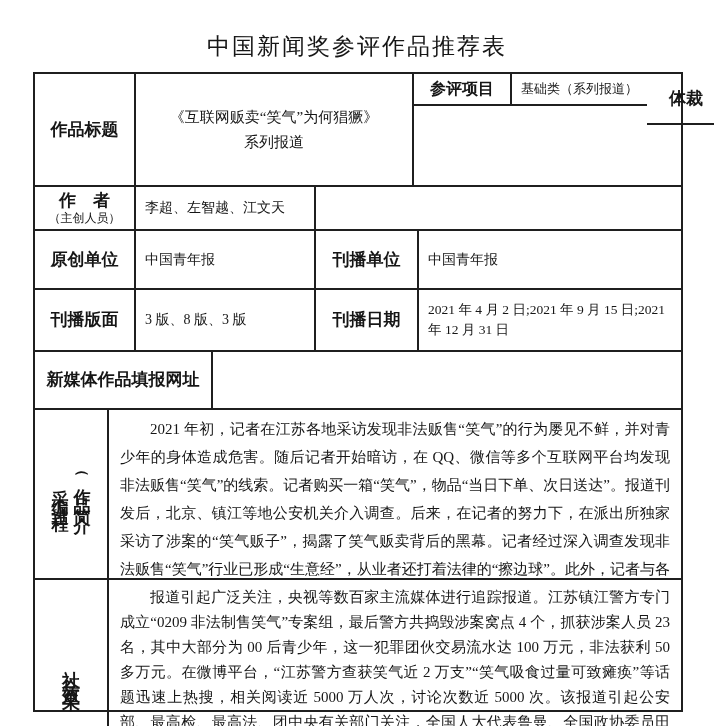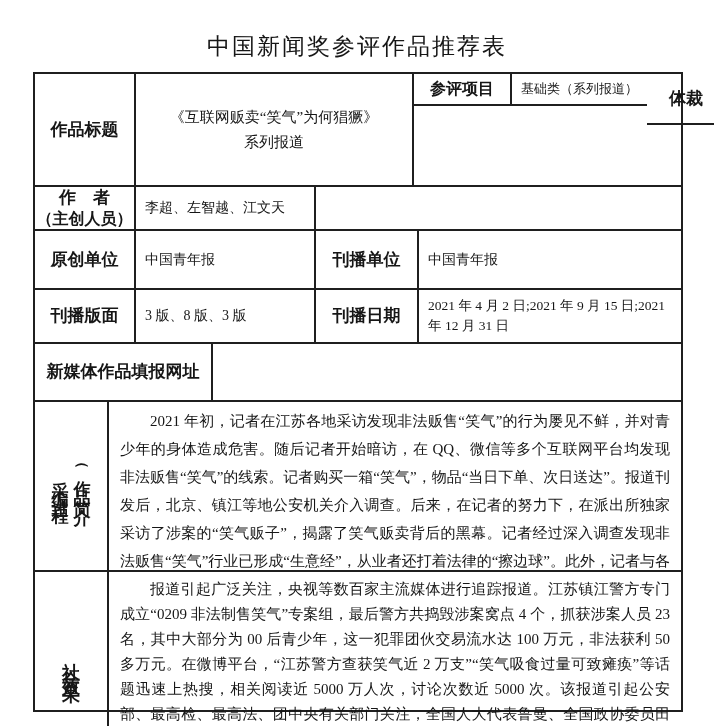--- a/index.html
+++ b/index.html
@@ -29,21 +29,21 @@
   .w103 { width:103px; flex-shrink:0; }
   .w174 { width:178px; flex-shrink:0; }
   .w74  { width:74px; flex-shrink:0; }
   .flex1 { flex:1; }
   .title-value { flex-direction:column; font-size:15px; line-height:25px; text-align:center; }
   .subblock { flex:1; display:flex; flex-direction:row; }
   .subrow { display:flex; flex-direction:row; border-bottom:2px solid #1f1f1f; box-sizing:border-box; flex-shrink:0; }
   .subrow.lastsub { border-bottom:none; flex:1; }
   .sublabel-1 { width:98px; flex-shrink:0; font-size:16px; }
   .sublabel-2 { width:80px; flex-shrink:0; }
-  .small-label { font-size:16px; font-weight:bold; }
+  .small-label { font-size:12px; font-weight:normal; }
   .editor-value { font-size:13.5px; line-height:19px; padding:3px 9px; }
   .date-value { font-size:13.5px; line-height:20px; padding:3px 9px; }
   .para-cell { padding:5px 11px 4px 11px; align-items:flex-start; }
   .para {
     margin:0; font-size:15px; text-align:justify; text-indent:2em; width:100%;
   }
   .para.intro { line-height:28px; }
   .para.social { line-height:25px; }
   
   .vpair { display:flex; flex-direction:row; align-items:flex-start; gap:3px; }
@@ -100,21 +100,21 @@
       <div class="cell value-cell w180">李超、左智越、江文天</div>
     </div>
 
     <div class="row" style="height:59px">
       <div class="cell label-cell w101">原创单位</div>
       <div class="cell value-cell w180">中国青年报</div>
       <div class="cell label-cell w103">刊播单位</div>
       <div class="cell value-cell flex1 no-r">中国青年报</div>
     </div>
 
-    <div class="row" style="height:54px">
+    <div class="row" style="height:62px">
       <div class="cell label-cell w101">刊播版面</div>
       <div class="cell value-cell w180">3 版、8 版、3 版</div>
       <div class="cell label-cell w103">刊播日期</div>
       <div class="cell date-value flex1 no-r" style="display:flex;align-items:center">2021 年 4 月 2 日;2021 年 9 月 15 日;2021 年 12 月 31 日</div>
     </div>
 
     <div class="row" style="height:58px">
       <div class="cell label-cell w174">新媒体作品填报网址</div>
       <div class="cell value-cell flex1 no-r"></div>
     </div>

